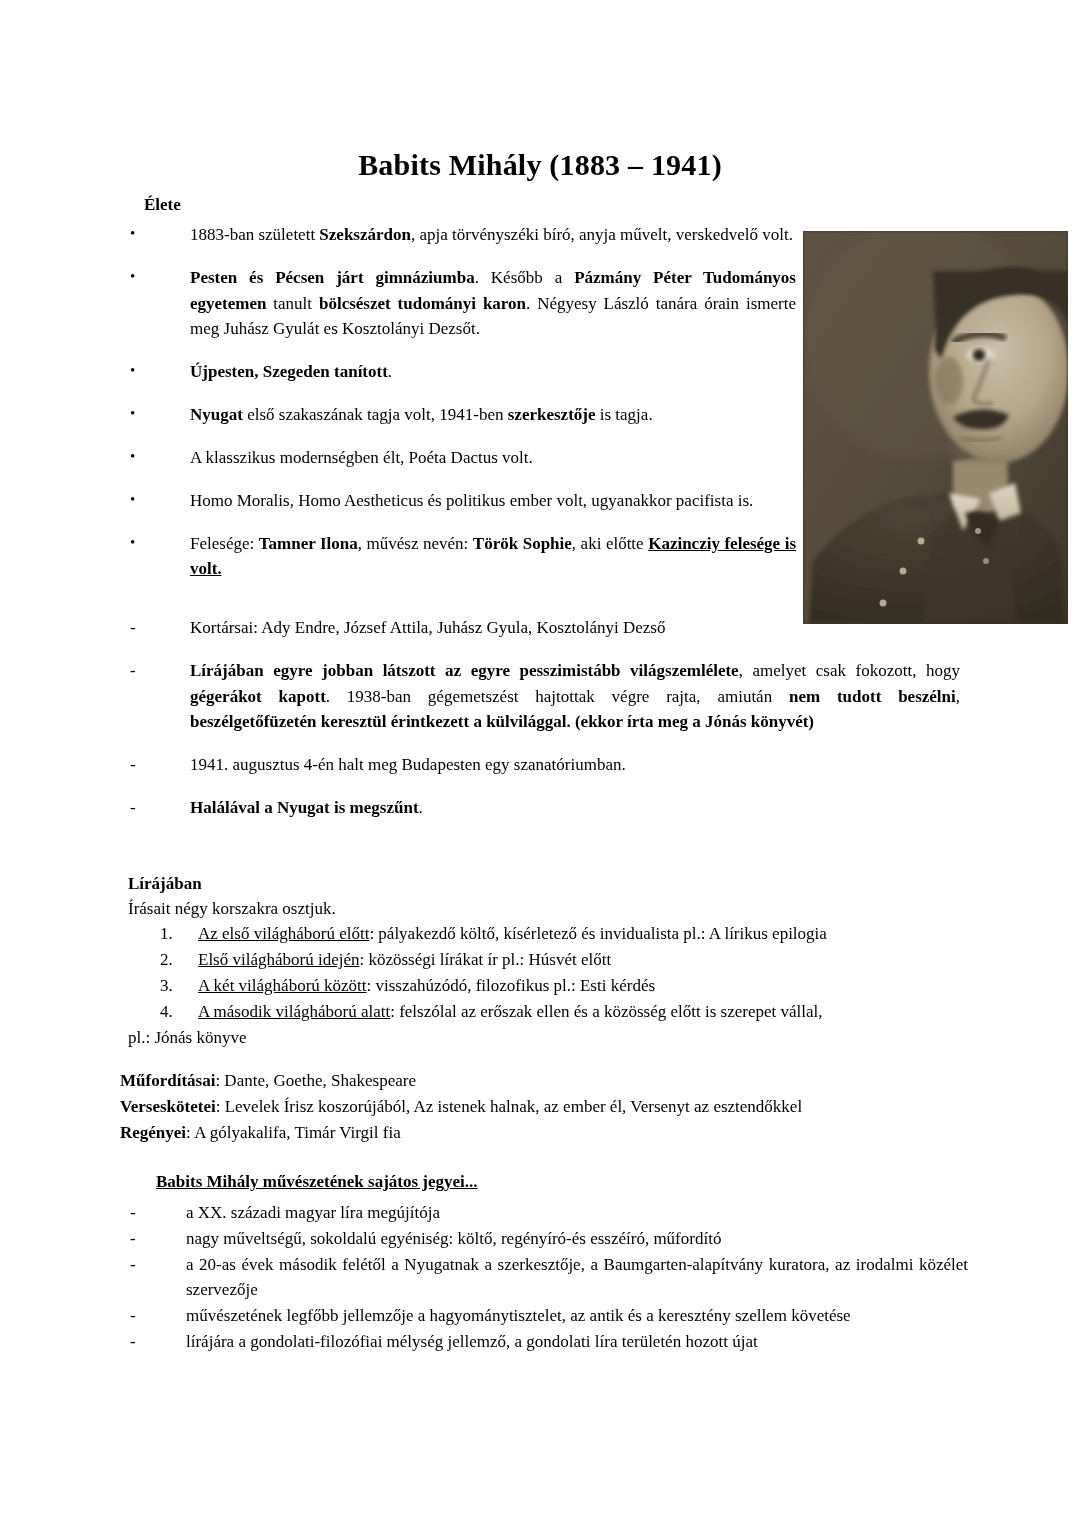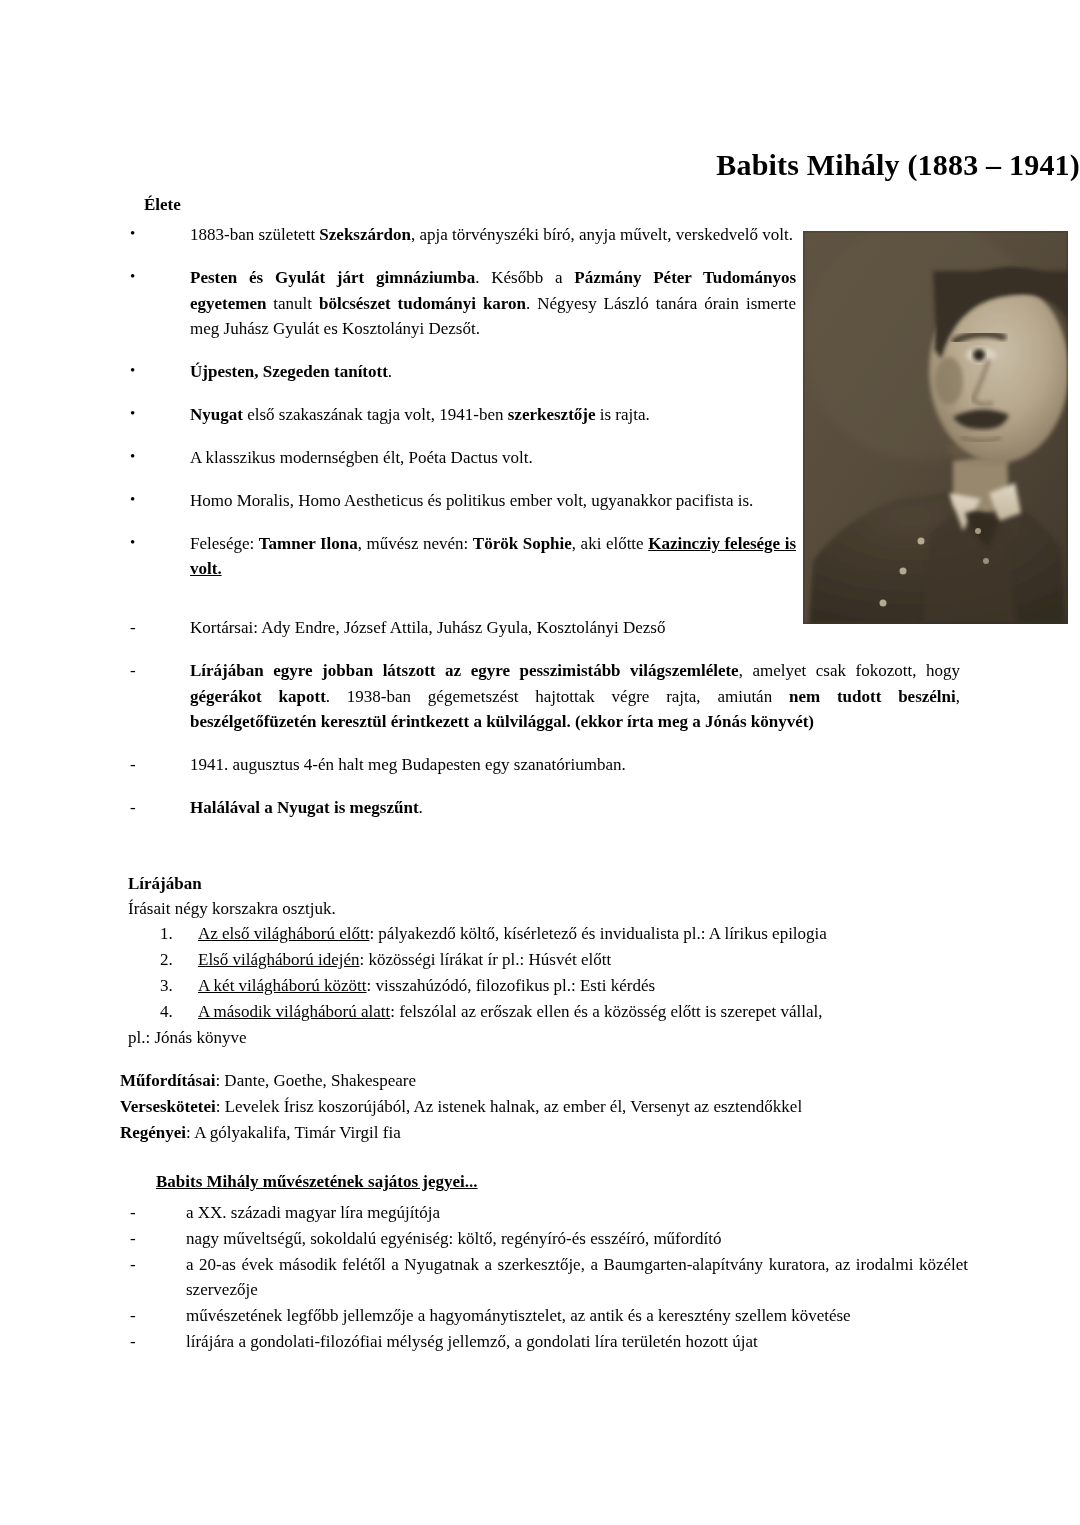--- a/index.html
+++ b/index.html
@@ -9,21 +9,21 @@
     font-family:"Liberation Serif","DejaVu Serif",serif;
     color:#000000;
     position:relative;
     overflow:hidden;
   }
   .page{position:relative;width:1080px;height:1525px;}
 
   
   .doc-title{
     position:absolute;left:0;top:128px;width:1080px;
-    text-align:right;
+    text-align:center;
     font-size:30px;font-weight:bold;
     letter-spacing:0.2px;
   }
 
   
   .portrait{
     position:absolute;left:803px;top:231px;
     width:265px;height:393px;
     overflow:hidden;
     background:#4a4034;
@@ -171,23 +171,23 @@
 
       <rect x="0" y="0" width="265" height="393" fill="none" stroke="#2a241c" stroke-width="3" opacity="0.35"></rect>
       <rect x="0" y="0" width="265" height="393" fill="#6a5c45" opacity="0.12"></rect>
     </svg>
   </div>
 
   <div class="blk h-sec" style="left:144px;top:196px;">Élete</div>
 
   <div class="ul-upper" id="life-bullets">
       <div class="li"><span class="mk dot">•</span><span>1883-ban született </span><b>Szekszárdon</b><span>, apja törvényszéki bíró, anyja művelt, verskedvelő volt.</span></div>
-      <div class="li"><span class="mk dot">•</span><b>Pesten és Gyulát járt gimnáziumba</b><span>. Később a </span><b>Pázmány Péter Tudományos egyetemen</b><span> tanult </span><b>bölcsészet tudományi karon</b><span>. Négyesy László tanára órain ismerte meg Juhász Gyulát es Kosztolányi Dezsőt.</span></div>
+      <div class="li"><span class="mk dot">•</span><b>Pesten és Pécsen járt gimnáziumba</b><span>. Később a </span><b>Pázmány Péter Tudományos egyetemen</b><span> tanult </span><b>bölcsészet tudományi karon</b><span>. Négyesy László tanára órain ismerte meg Juhász Gyulát es Kosztolányi Dezsőt.</span></div>
       <div class="li"><span class="mk dot">•</span><b>Újpesten, Szegeden tanított</b><span>.</span></div>
-      <div class="li"><span class="mk dot">•</span><b>Nyugat</b><span> első szakaszának tagja volt, 1941-ben </span><b>szerkesztője</b><span> is rajta.</span></div>
+      <div class="li"><span class="mk dot">•</span><b>Nyugat</b><span> első szakaszának tagja volt, 1941-ben </span><b>szerkesztője</b><span> is tagja.</span></div>
       <div class="li"><span class="mk dot">•</span><span>A klasszikus modernségben élt, Poéta Dactus volt.</span></div>
       <div class="li"><span class="mk dot">•</span><span>Homo Moralis, Homo Aestheticus és politikus ember volt, ugyanakkor pacifista is.</span></div>
       <div class="li"><span class="mk dot">•</span><span>Felesége: </span><b>Tamner Ilona</b><span>, művész nevén: </span><b>Török Sophie</b><span>, aki előtte </span><span class="bu">Kazincziy felesége is volt.</span></div>
     </div>
 
   <div class="ul-lower" id="life-dashes">
       <div class="li"><span class="mk dash">-</span><span>Kortársai: Ady Endre, József Attila, Juhász Gyula, Kosztolányi Dezső</span></div>
       <div class="li"><span class="mk dash">-</span><b>Lírájában egyre jobban látszott az egyre pesszimistább világszemlélete</b><span>, amelyet csak fokozott, hogy </span><b>gégerákot kapott</b><span>. 1938-ban gégemetszést hajtottak végre rajta, amiután </span><b>nem tudott beszélni</b><span>, </span><b>beszélgetőfüzetén keresztül érintkezett a külvilággal. (ekkor írta meg a Jónás könyvét)</b></div>
       <div class="li"><span class="mk dash">-</span><span>1941. augusztus 4-én halt meg Budapesten egy szanatóriumban.</span></div>
       <div class="li"><span class="mk dash">-</span><b>Halálával a Nyugat is megszűnt</b><span>.</span></div>

